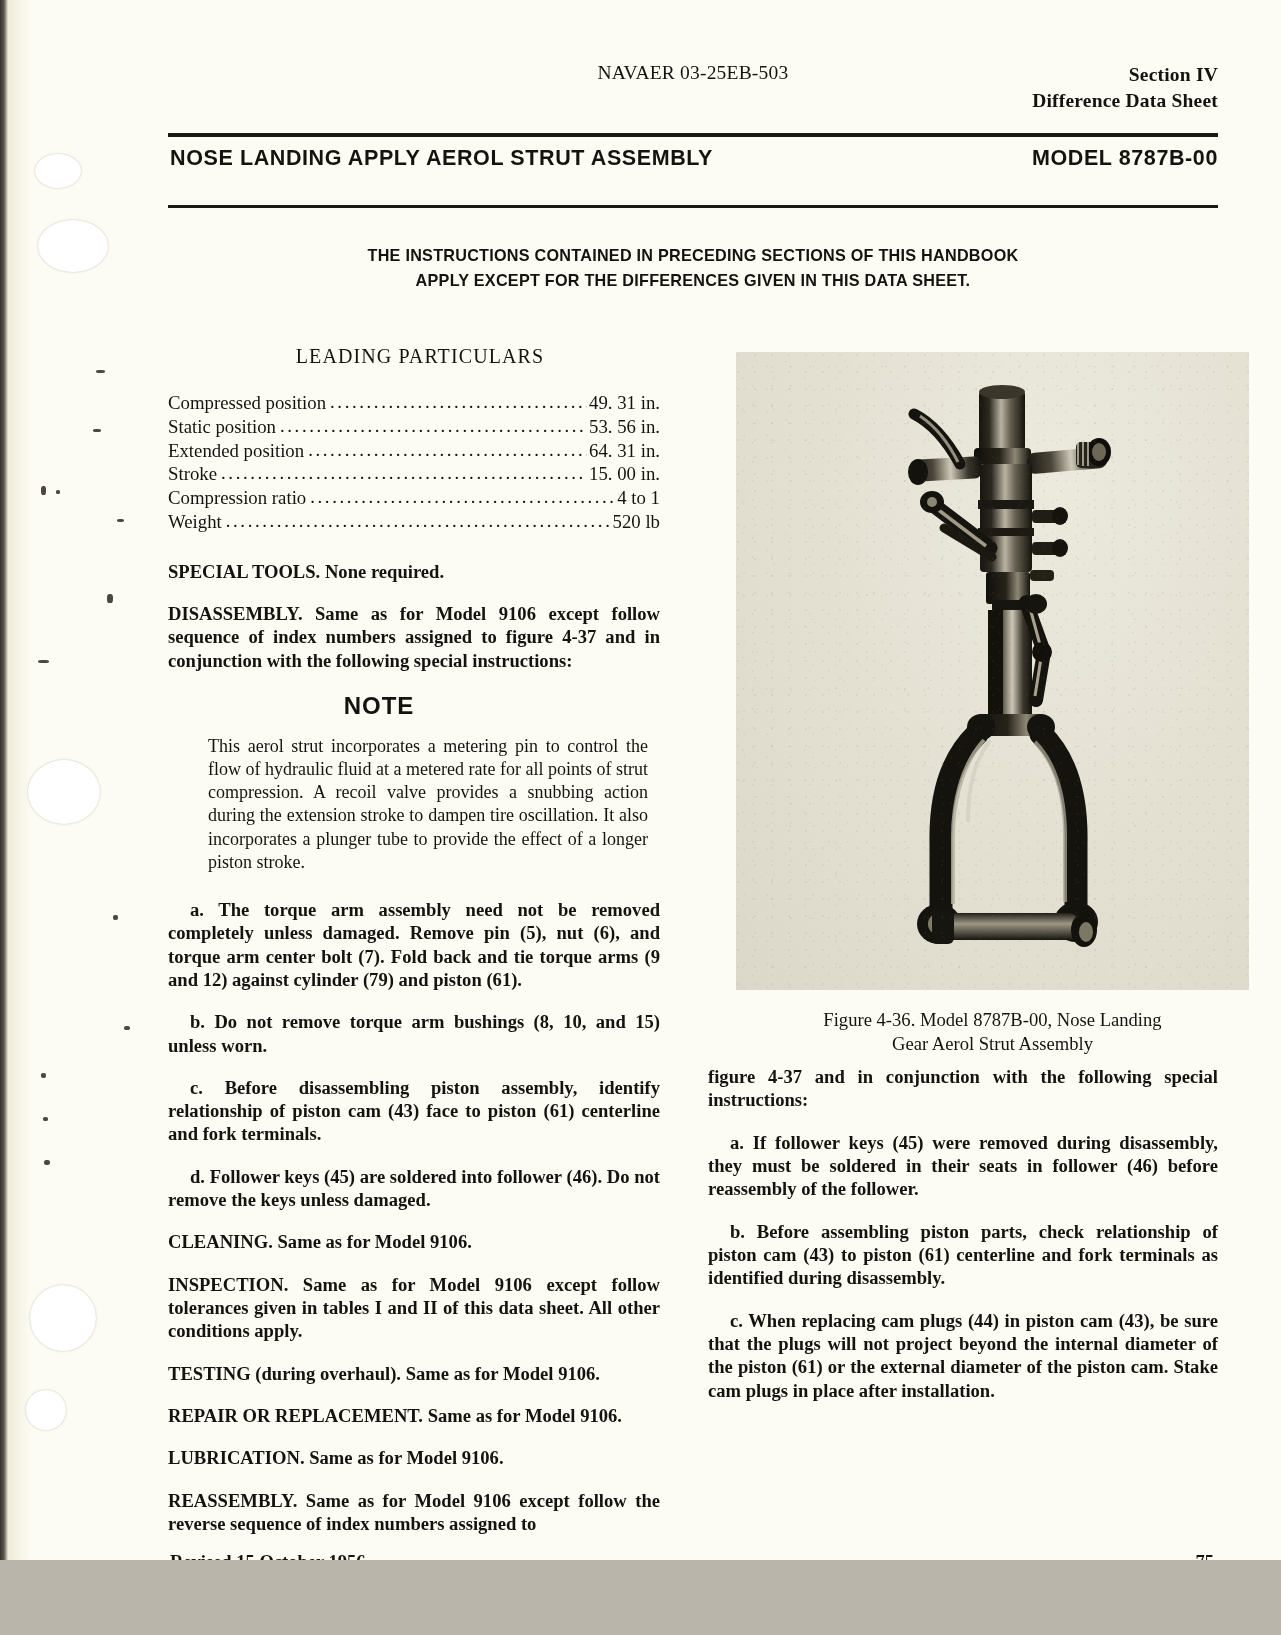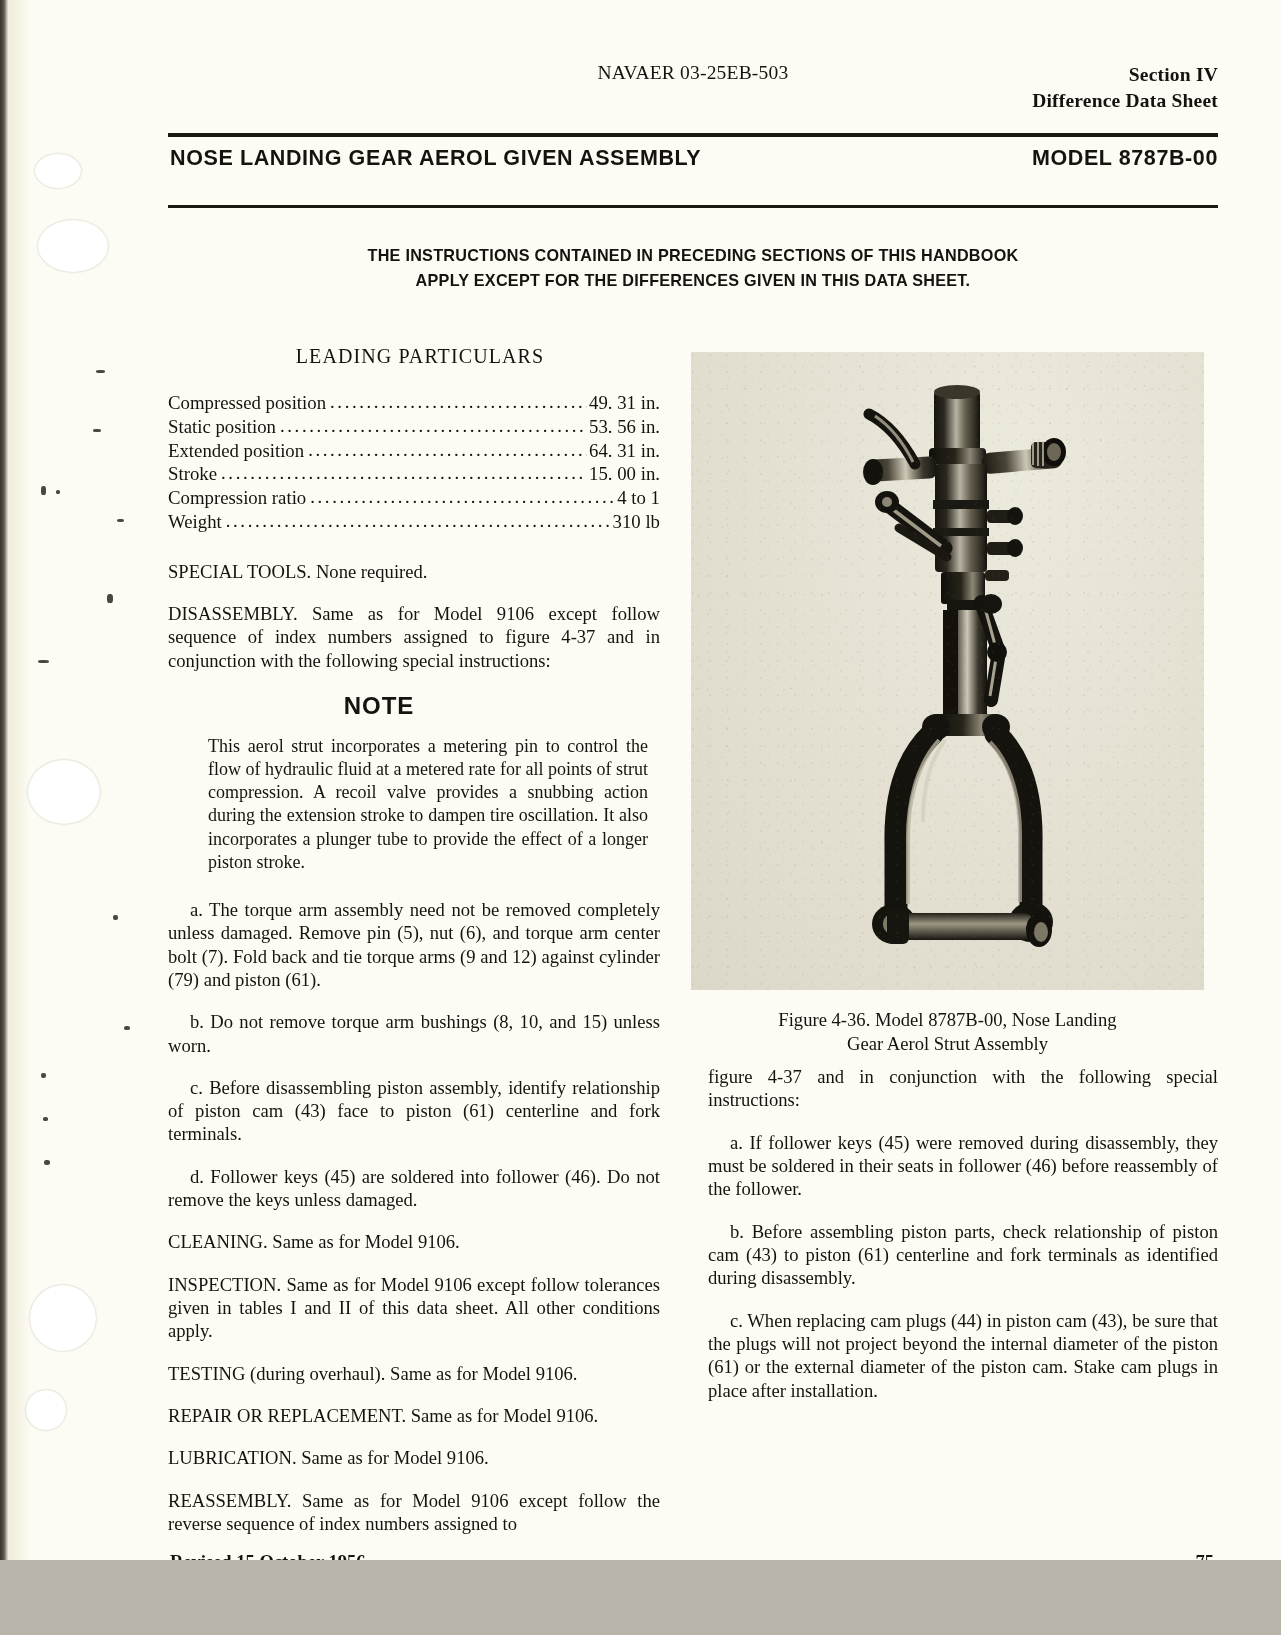--- a/index.html
+++ b/index.html
@@ -146,20 +146,21 @@
     margin: 0 2px 0 4px;
     transform: translateY(-1px);
   }
   .lp-row .val { flex: 0 0 auto; text-align: right; }
 
   p.para {
     margin: 0 0 19px 0;
     text-align: justify;
     text-justify: inter-word;
     hyphens: none;
+    font-weight: bold;
   }
   p.lead { text-indent: 0; }
   p.item { text-indent: 22px; }
 
   .note-head {
     text-align: center;
     font-family: "Liberation Sans", "DejaVu Sans", sans-serif;
     font-weight: bold;
     font-size: 24px;
     letter-spacing: 1px;
@@ -170,21 +171,21 @@
     margin: 0 0 24px 0;
     padding: 0 12px 0 40px;
     text-align: justify;
     font-size: 18px;
     line-height: 1.285;
   }
 
   
   .figure {
     position: absolute;
-    left: 523px;
+    left: 568px;
     top: 352px;
     width: 513px;
   }
   .photo {
     position: relative;
     width: 513px;
     height: 638px;
     background:
       radial-gradient(ellipse at 62% 20%, #eceadd 0%, #e3e0d2 55%, #dcd8c9 100%);
     overflow: hidden;
@@ -253,21 +254,21 @@
       <div class="doc-no">NAVAER 03-25EB-503</div>
       <div class="sect">
         <div>Section IV</div>
         <div>Difference Data Sheet</div>
       </div>
     </div>
 
     <div class="rule rule-top"></div>
 
     <div class="title-row">
-      <div class="left">NOSE LANDING GEAR AEROL GIVEN ASSEMBLY</div>
+      <div class="left">NOSE LANDING APPLY AEROL STRUT ASSEMBLY</div>
       <div class="right">MODEL 8787B-00</div>
     </div>
 
     <div class="rule rule-bottom"></div>
 
     <div class="banner">
       <div>THE INSTRUCTIONS CONTAINED IN PRECEDING SECTIONS OF THIS HANDBOOK</div>
       <div>APPLY EXCEPT FOR THE DIFFERENCES GIVEN IN THIS DATA SHEET.</div>
     </div>
 
@@ -303,21 +304,21 @@
 
         <div class="lp-row">
           <span class="lbl">Compression ratio</span>
           <span class="dots">....................................................................</span>
           <span class="val">4 to 1</span>
         </div>
 
         <div class="lp-row">
           <span class="lbl">Weight</span>
           <span class="dots">....................................................................</span>
-          <span class="val">310 lb</span>
+          <span class="val">520 lb</span>
         </div>
 
       </div>
 
       <p class="para lead">SPECIAL TOOLS.  None required.</p>
       <p class="para lead">DISASSEMBLY.  Same as for Model 9106 except follow sequence of index numbers assigned to figure 4-37 and in conjunction with the following special instructions:</p>
 
       <div class="note-head">NOTE</div>
       <p class="note-body">This aerol strut incorporates a metering pin to control the flow of hydraulic fluid at a metered rate for all points of strut compression.  A recoil valve provides a snubbing action during the extension stroke to dampen tire oscillation.  It also incorporates a plunger tube to provide the effect of a longer piston stroke.</p>
 

